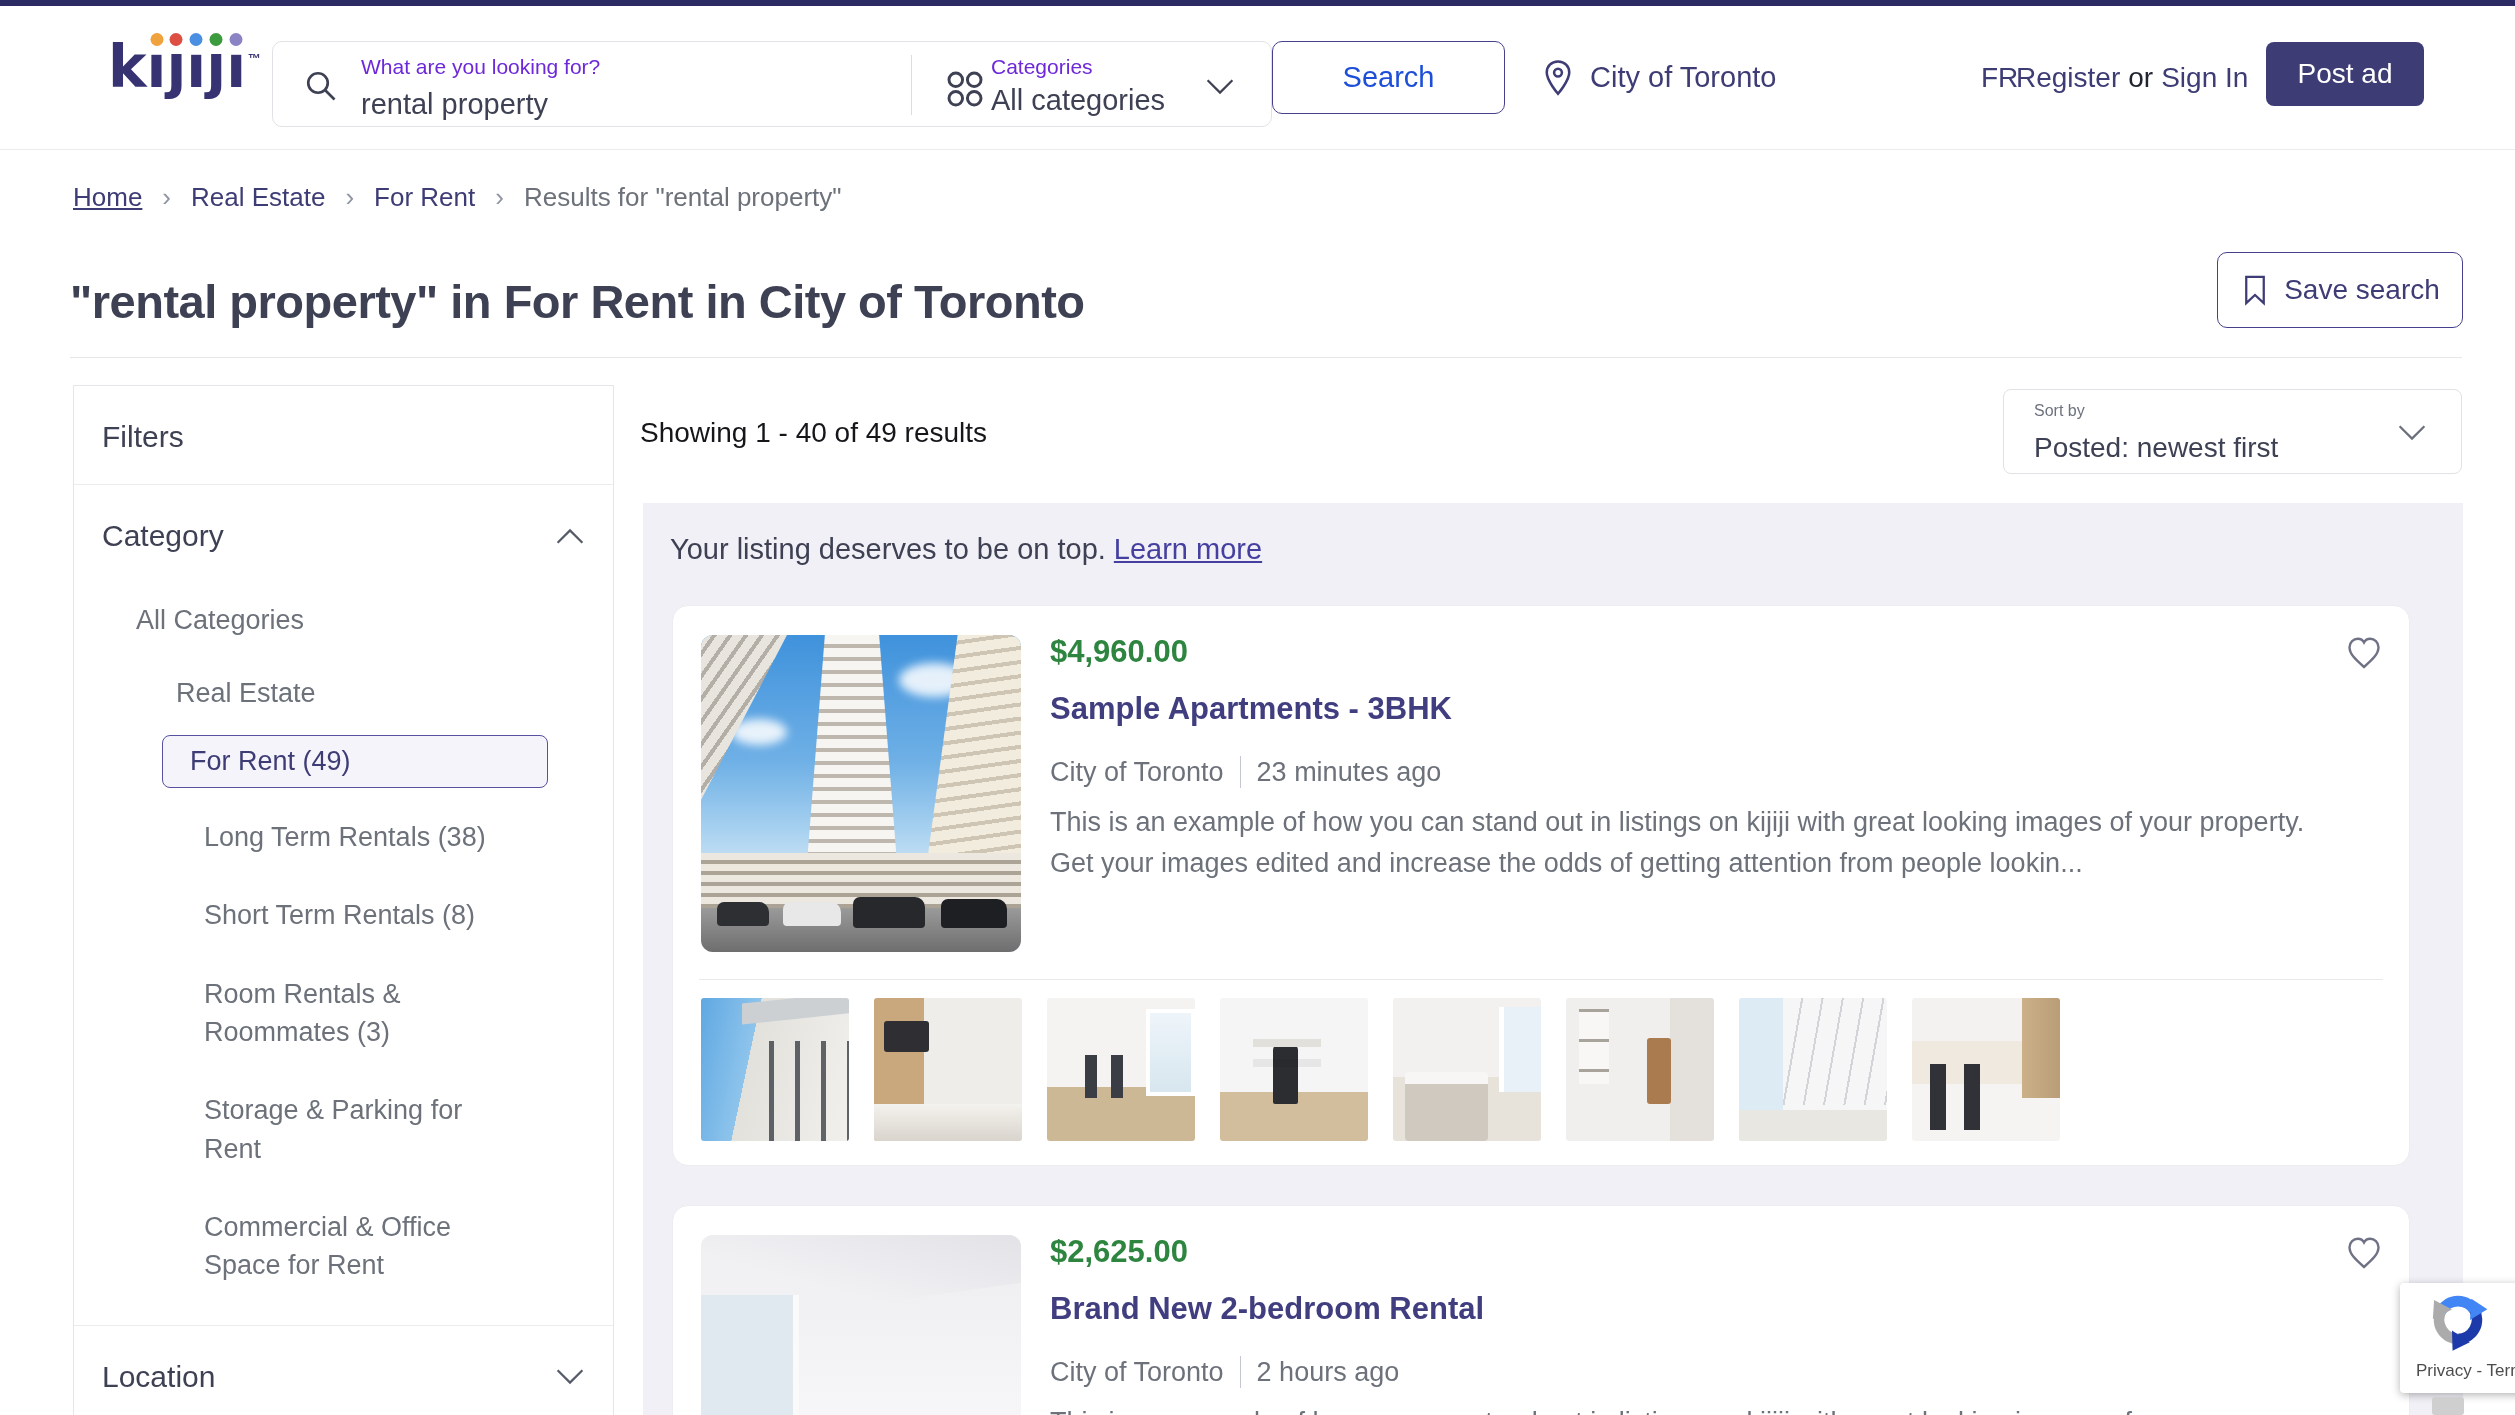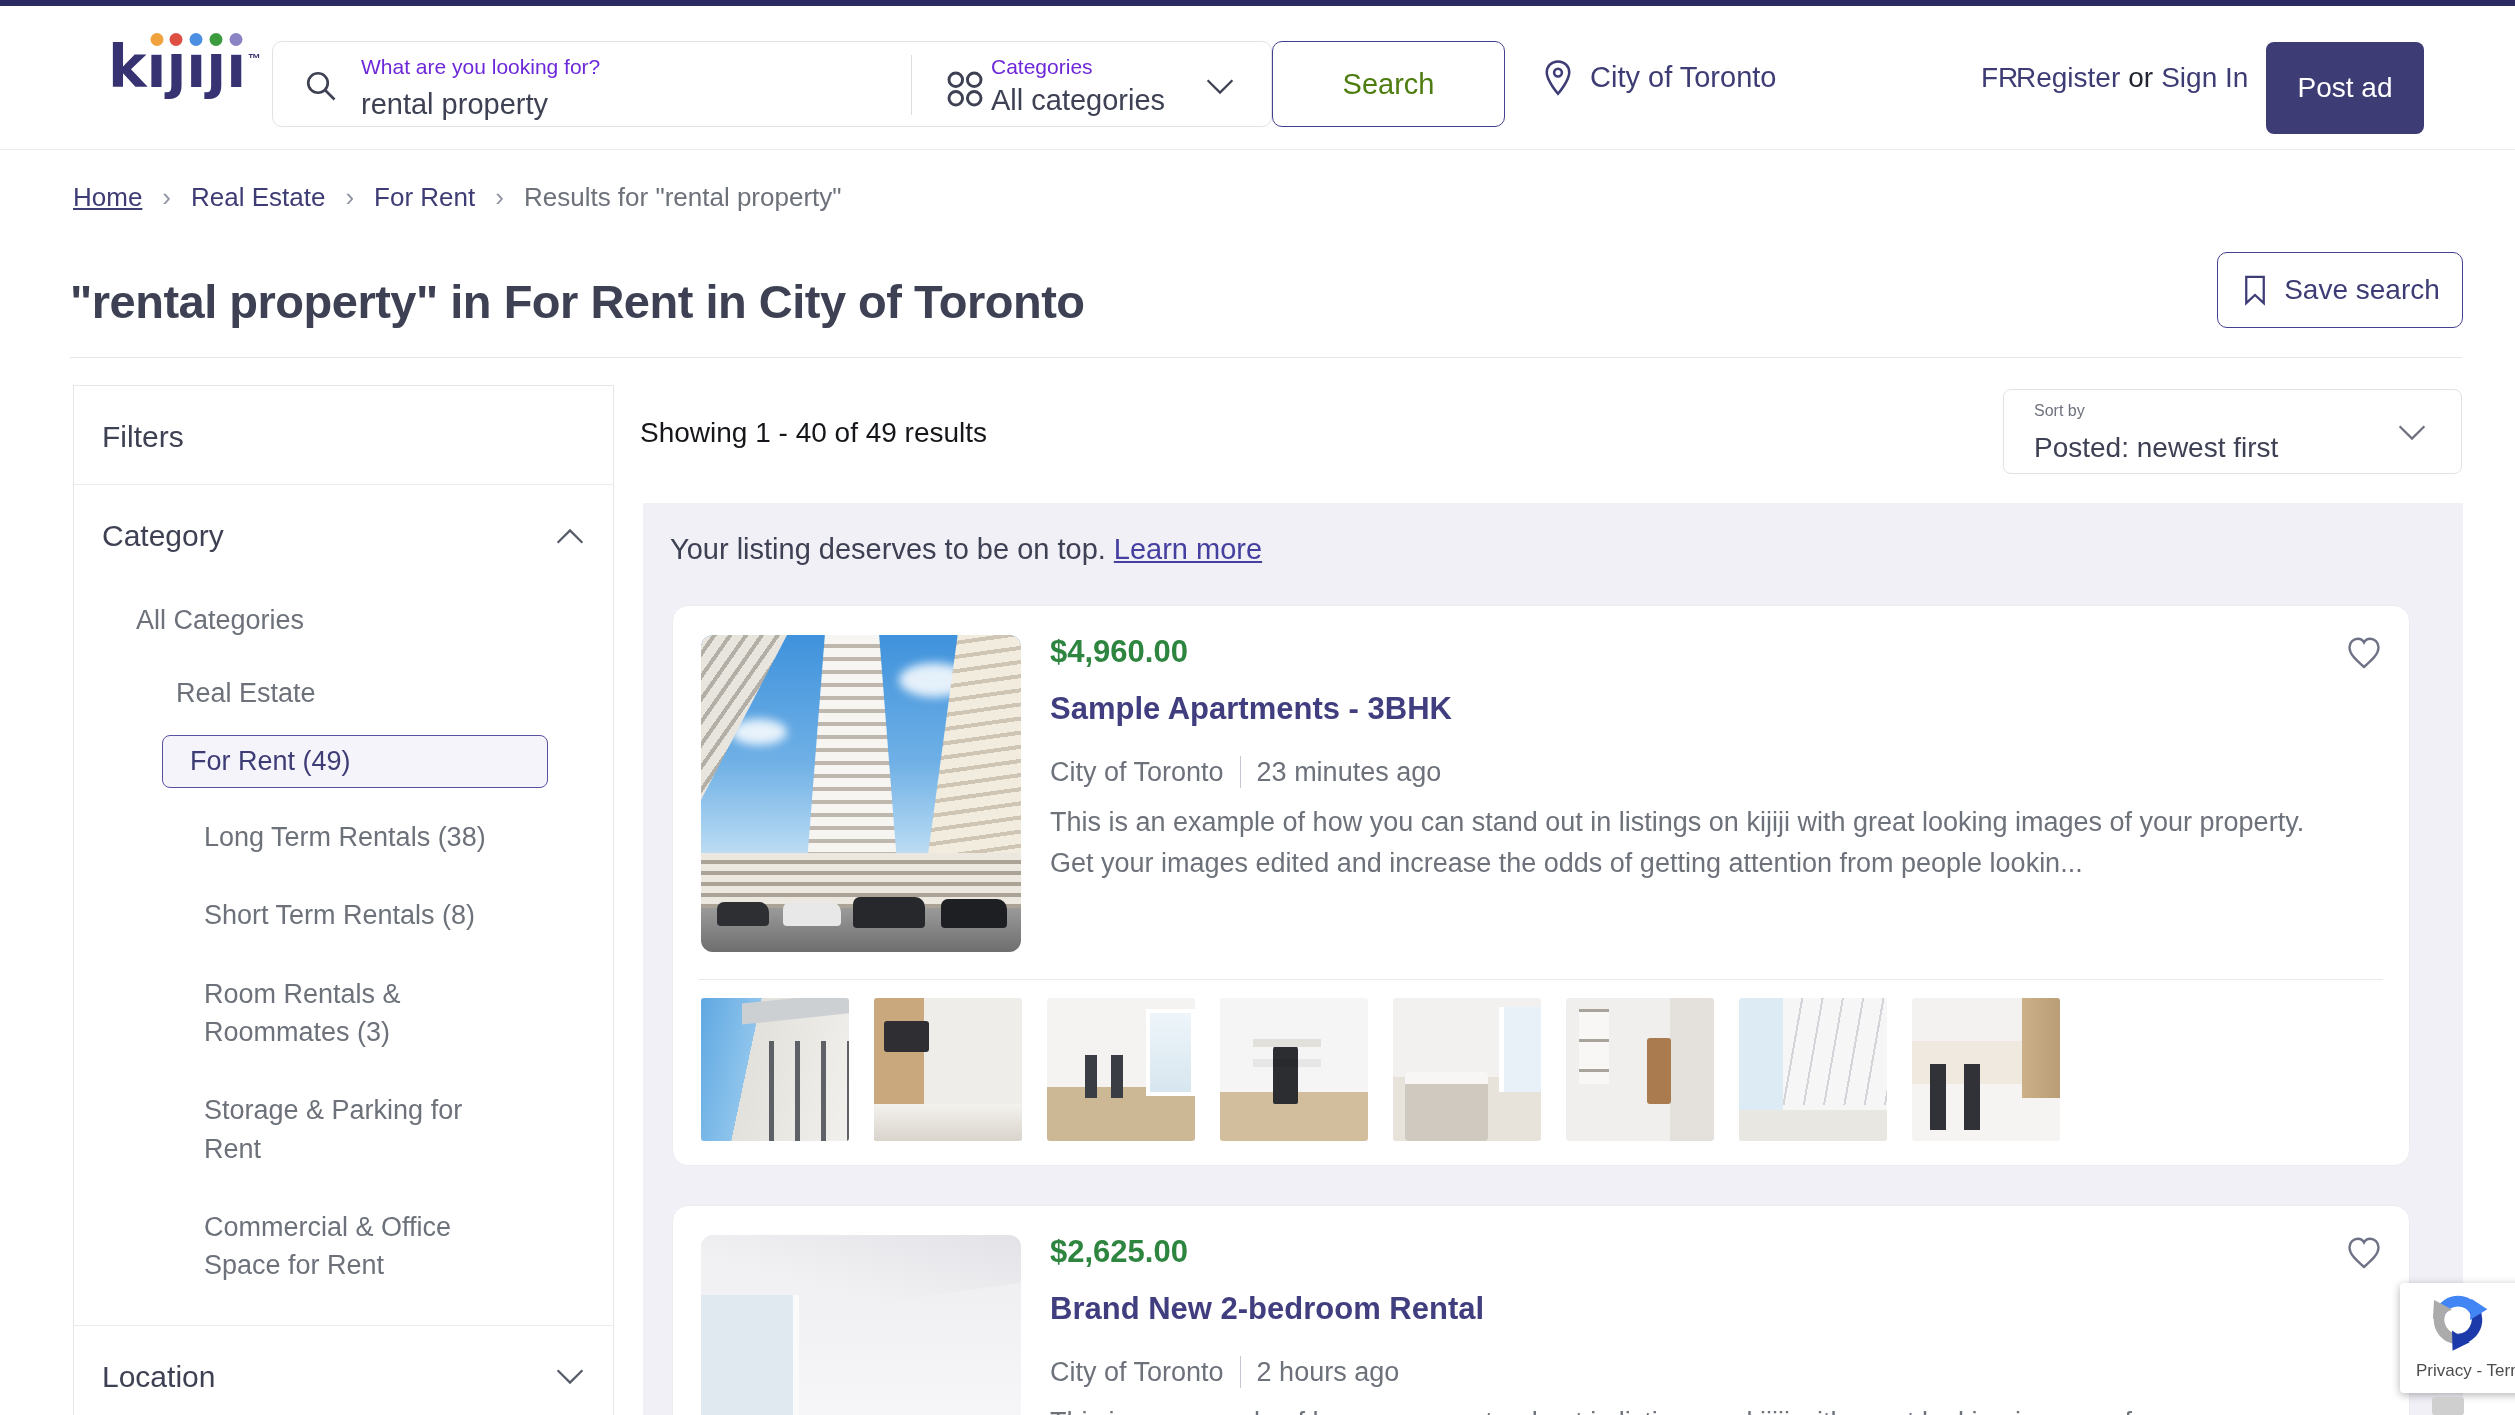--- a/index.html
+++ b/index.html
@@ -25,30 +25,30 @@
   .float-label{font-size:21px;color:#6d28d9;line-height:1;}
   .float-value{font-size:29px;color:#3e4153;line-height:1;border:none;outline:none;background:transparent;
                font-family:"Liberation Sans",sans-serif;padding:0;width:440px;}
   .search-text{position:absolute;left:88px;top:14px;display:flex;flex-direction:column;gap:11px;}
   .search-vdiv{position:absolute;left:638px;top:13px;width:1px;height:60px;background:#dcdce2;}
   .cats-icon{position:absolute;left:672px;top:27px;}
   .cats-text{position:absolute;left:718px;top:14px;display:flex;flex-direction:column;gap:9px;}
   .cats-value{font-size:29px;color:#3e4153;line-height:1;}
   .cats-chev{position:absolute;left:932px;top:36px;}
 
-  .search-btn{position:absolute;left:1272px;top:35px;width:233px;height:86px;background:#fff;
+  .search-btn{position:absolute;left:1272px;top:35px;width:233px;height:73px;background:#fff;
               border:1px solid #45418c;border-radius:10px;box-sizing:border-box;
-              display:flex;align-items:center;justify-content:center;font-size:29px;color:#4d7c0f;cursor:pointer;}
+              display:flex;align-items:center;justify-content:center;font-size:29px;color:#1d4ed8;cursor:pointer;}
   .loc-block{position:absolute;left:1540px;top:0;height:143px;display:flex;align-items:center;gap:14px;}
   .loc-text{font-size:29px;color:#3e3c75;}
   .fr{position:absolute;left:1944px;top:0;height:143px;display:flex;align-items:center;font-size:28px;color:#3e3c75;cursor:pointer;margin-left:37px;}
   .auth{position:absolute;left:2016px;top:0;height:143px;display:flex;align-items:center;font-size:28px;gap:8px;}
   .auth .lnk{color:#3e3c75;cursor:pointer;}
   .auth .or{color:#1f2430;}
-  .post-ad{position:absolute;left:2266px;top:36px;width:158px;height:92px;background:#3e3c75;border-radius:8px;
+  .post-ad{position:absolute;left:2266px;top:36px;width:158px;height:64px;background:#3e3c75;border-radius:8px;
            display:flex;align-items:center;justify-content:center;color:#fff;font-size:28px;cursor:pointer;}
 
   
   .breadcrumb{position:absolute;left:73px;top:182px;display:flex;align-items:center;gap:20px;font-size:26px;}
   .breadcrumb .bc-link{color:#3e3c75;cursor:pointer;}
   .breadcrumb .bc-home{text-decoration:underline;}
   .breadcrumb .bc-sep{color:#8f95a3;font-size:26px;}
   .breadcrumb .bc-cur{color:#6c717a;}
 
   .page-title{position:absolute;left:70px;top:243px;font-size:47px;font-weight:700;color:#3e4153;letter-spacing:-0.5px;}

